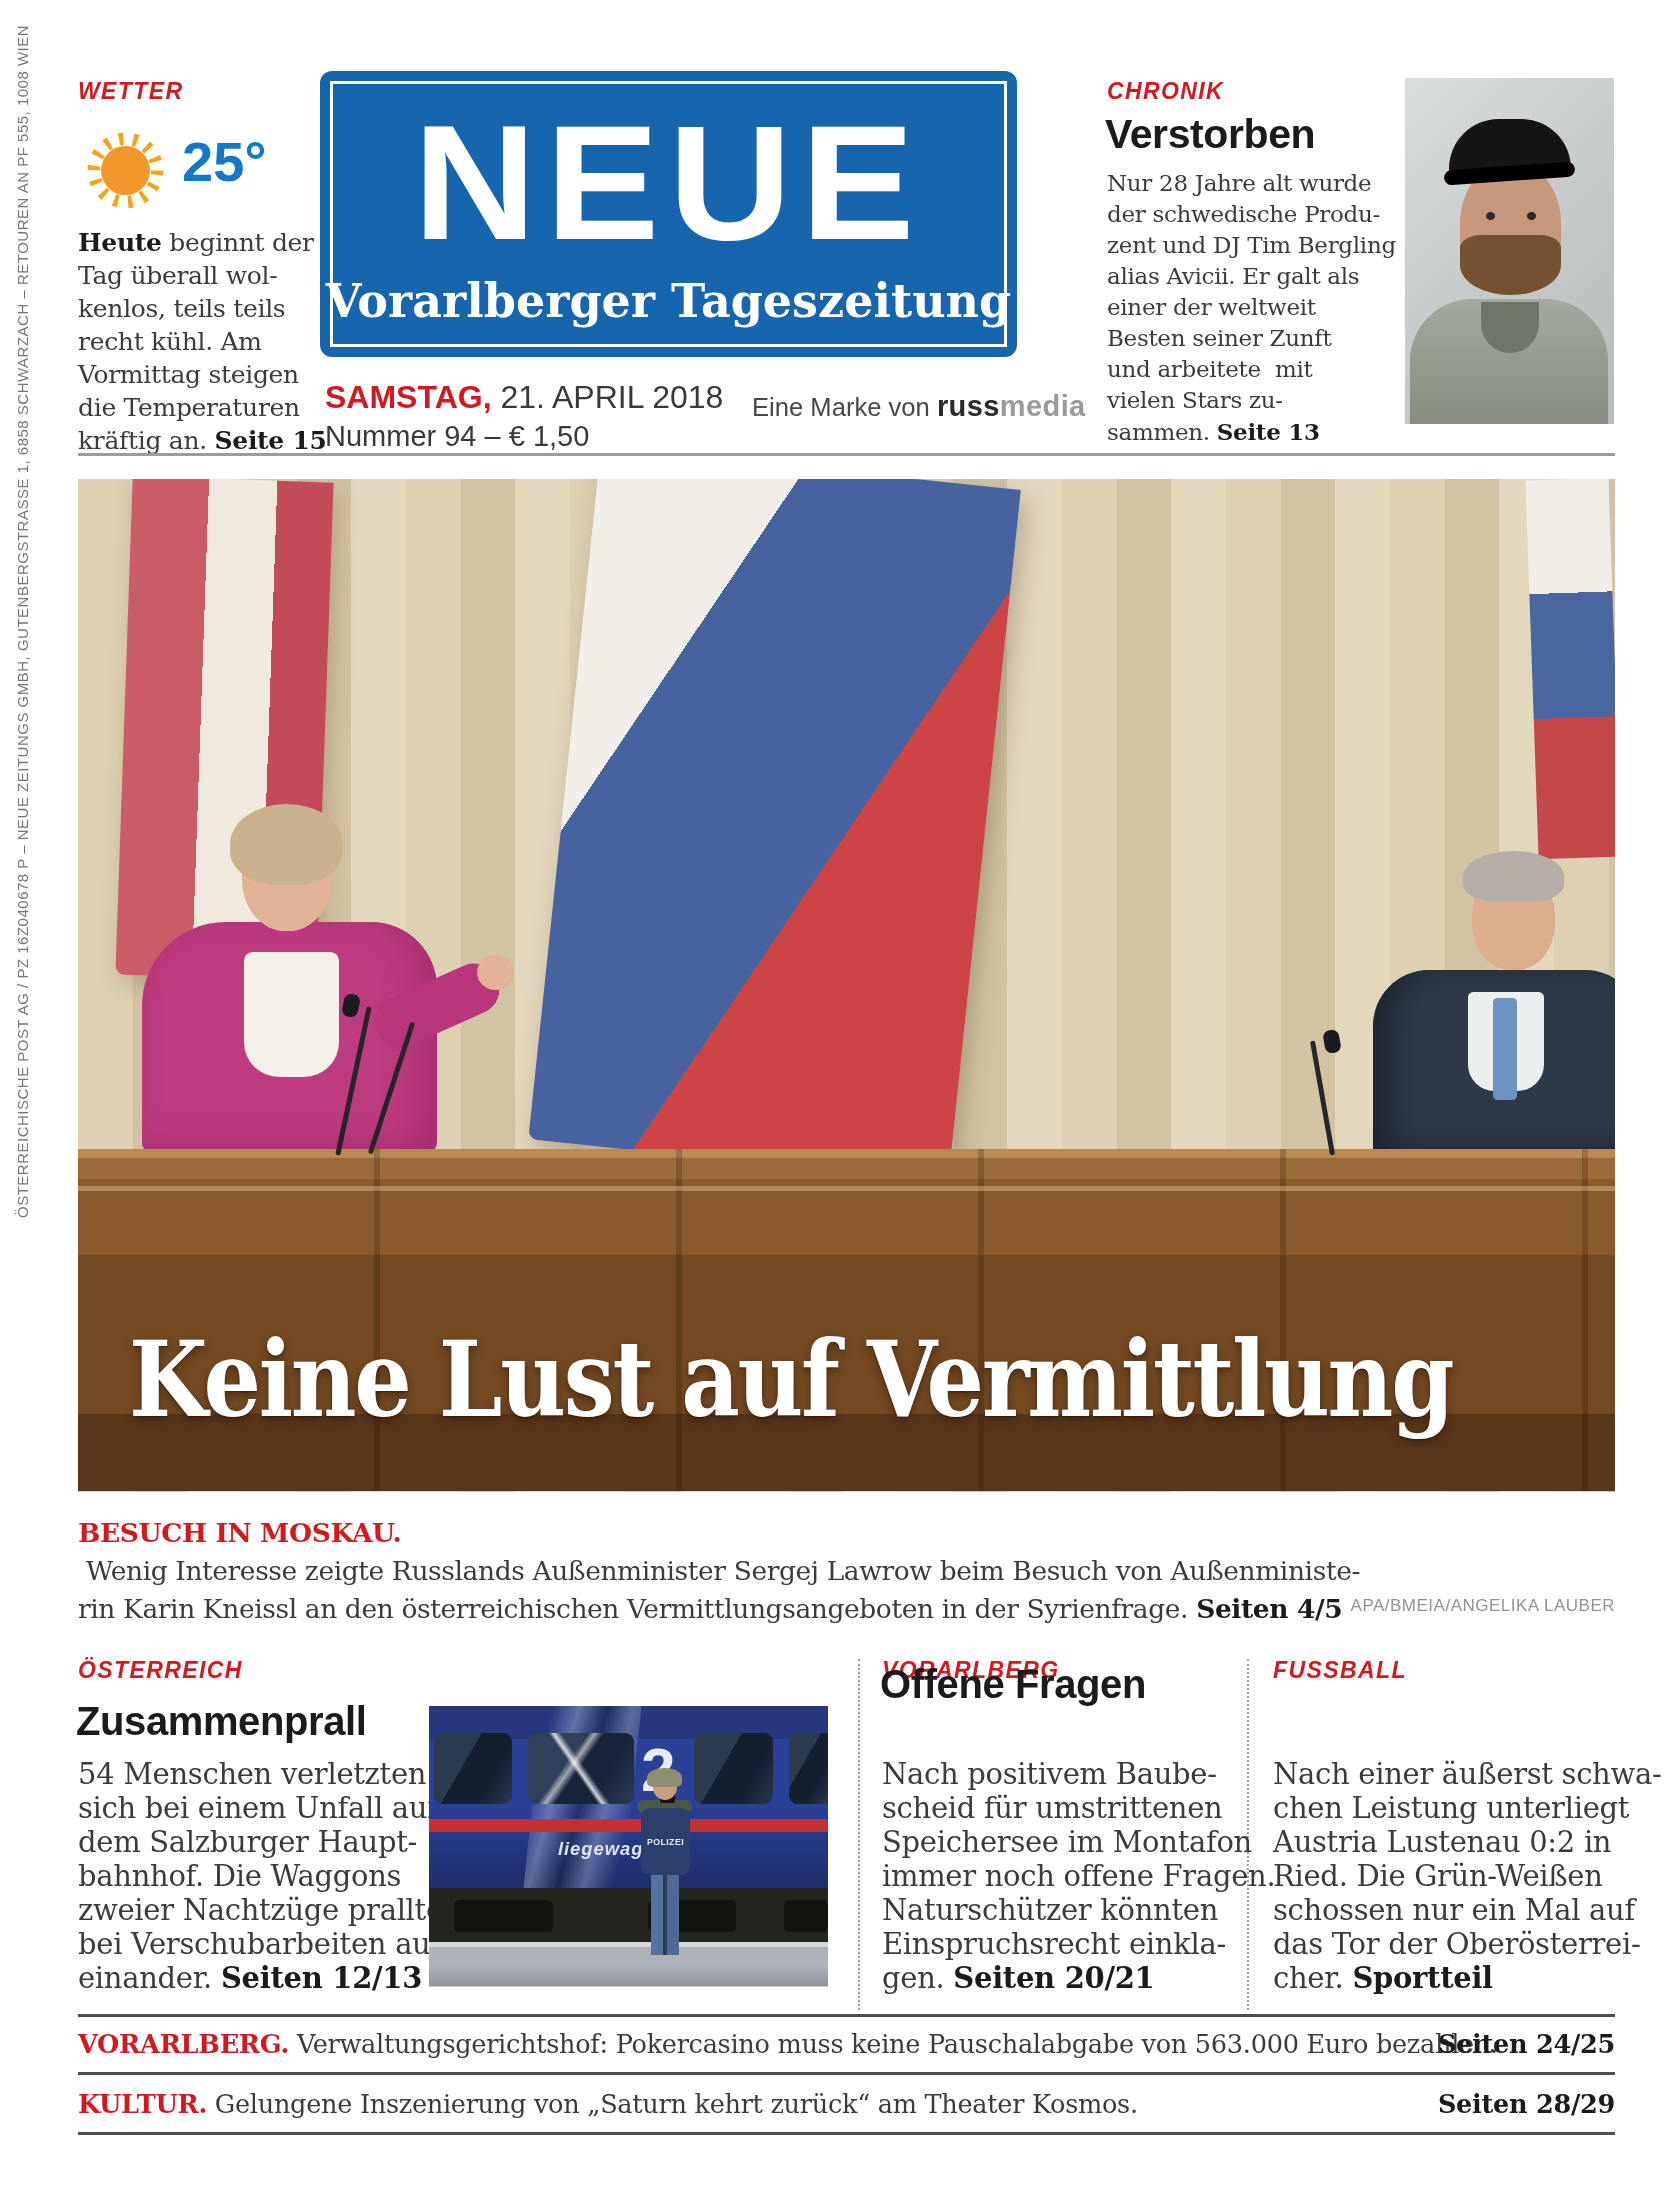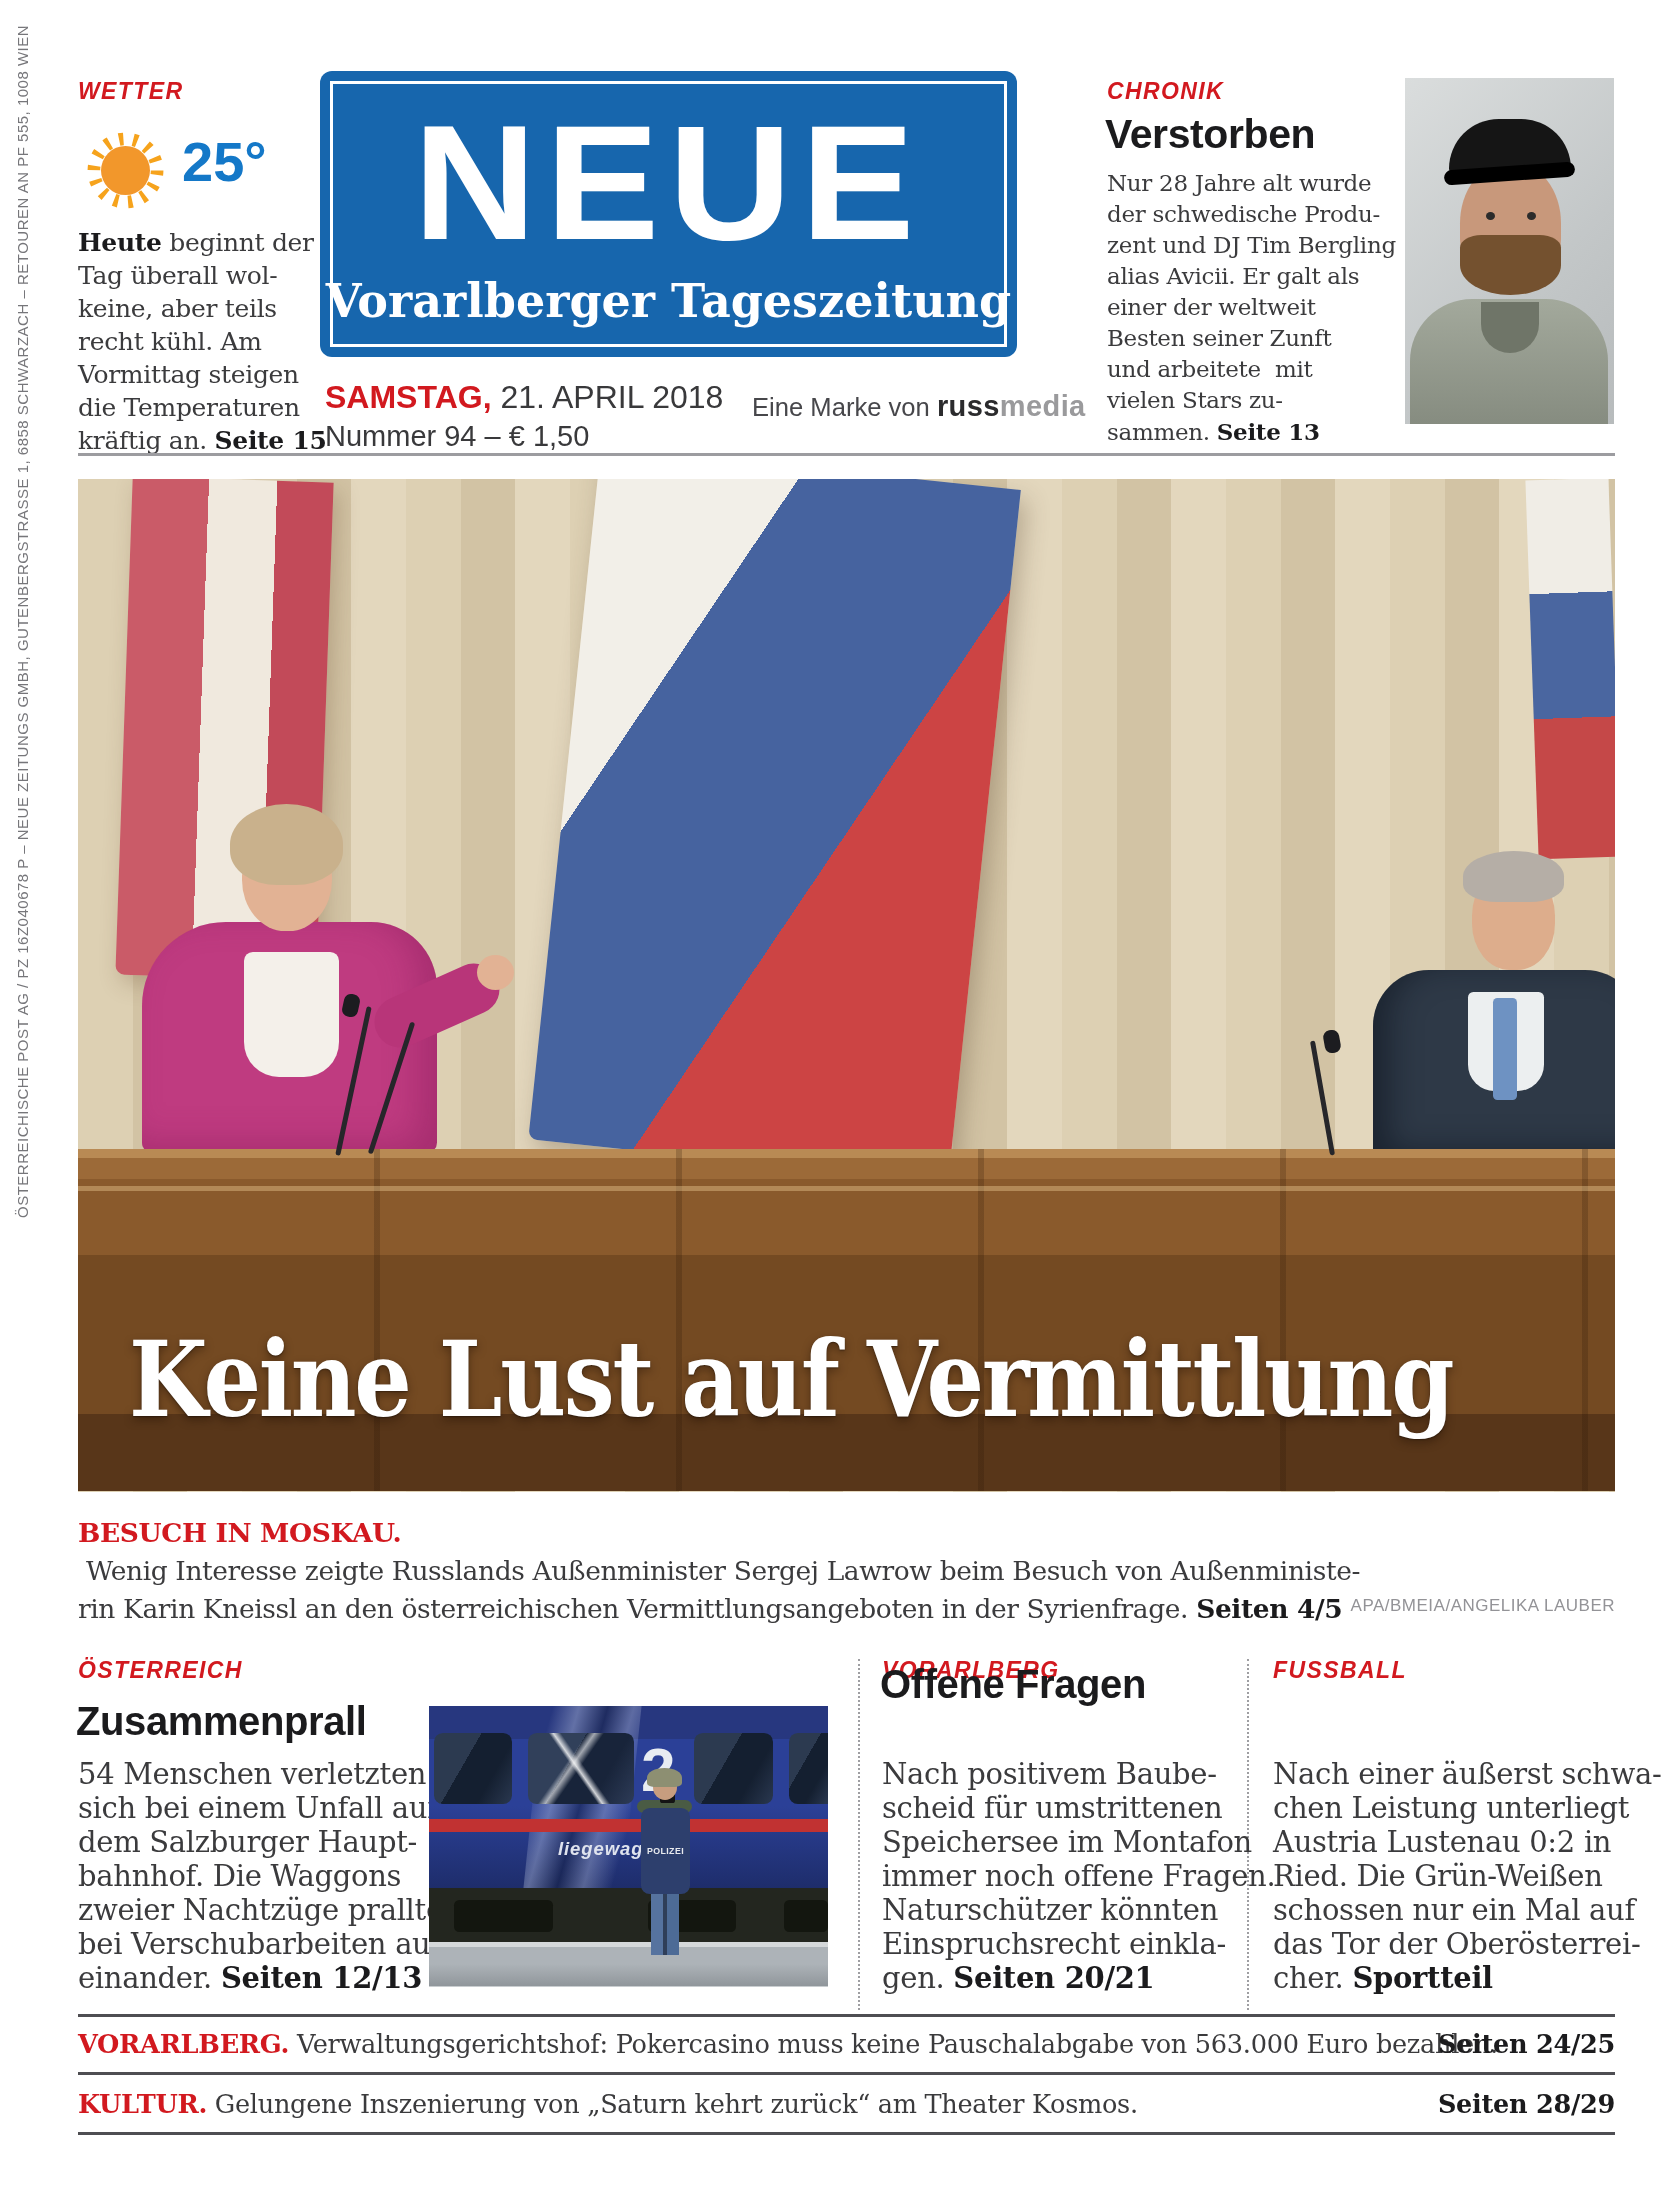--- a/index.html
+++ b/index.html
@@ -154,21 +154,21 @@
   .t-stripe{position:absolute;left:0;top:113px;width:399px;height:13.2px;background:#c13232;}
   .t-label{position:absolute;left:129px;top:132px;font-style:italic;font-weight:700;font-size:18.5px;
     color:#dfe3ee;letter-spacing:0.9px;}
   .t-under{position:absolute;left:0;top:182px;width:399px;height:55px;background:#23261f;}
   .t-bogie{position:absolute;top:194px;height:32px;background:#13160f;border-radius:5.3px;}
   .t-g1{left:25px;width:99px;} .t-g2{left:219px;width:88px;} .t-g3{left:355px;width:44px;}
   .t-platform{position:absolute;left:0;top:236px;width:399px;height:44px;
     background:linear-gradient(#d5d8da 0 5.3px,#adb3b8 5.3px 50%,#90969b);}
   .p-legs{position:absolute;left:222px;top:164px;width:28px;height:85px;
     background:linear-gradient(to right,#56739f 0 44%,#2f3e58 44% 56%,#4d6b96 56%);}
-  .p-torso{position:absolute;left:212px;top:102px;width:49px;height:86px;background:#2d3f6d;
+  .p-torso{position:absolute;left:212px;top:102px;width:49px;height:67px;background:#2d3f6d;
     border-radius:8.8px;color:#e8eaee;font-weight:700;font-size:8.8px;letter-spacing:0.4px;
     display:flex;align-items:center;justify-content:center;}
   .p-arm{position:absolute;left:208px;top:94px;width:55px;height:13.2px;background:#4a5b44;border-radius:7px;}
   .p-cam{position:absolute;left:231px;top:85px;width:15px;height:11.5px;background:#141414;border-radius:2.6px;}
   .p-head{position:absolute;left:224px;top:69px;width:24px;height:25px;background:#c79d7f;border-radius:50%;}
   .p-hood{position:absolute;left:218px;top:62px;width:35px;height:19.4px;background:#8d8f72;
     border-radius:50% 50% 20% 20%;}
 
   
   .rule-b1{top:2014px;background:var(--darkrule);}
@@ -189,21 +189,21 @@
   <div class="imprint">ÖSTERREICHISCHE POST AG / PZ 16Z040678 P – NEUE ZEITUNGS GMBH, GUTENBERGSTRASSE 1, 6858 SCHWARZACH – RETOUREN AN PF 555, 1008 WIEN</div>
 
   <div class="red-label wetter-label">WETTER</div>
   <svg class="sun" viewBox="0 0 100 100">
     <circle cx="50" cy="50" r="40" fill="none" stroke="#f6a31c" stroke-width="16" stroke-dasharray="5.5 12.5"></circle>
     <circle cx="50" cy="50" r="31" fill="#f2972b"></circle>
   </svg>
   <div class="temp">25°</div>
   <p class="weather-body"><strong>Heute</strong><span class="pre"> beginnt der
 Tag überall wol-
-keine, aber teils
+kenlos, teils teils
 recht kühl. Am
 Vormittag steigen
 die Temperaturen
 kräftig an. </span><strong class="ref">Seite 15</strong></p>
 
   <div class="logo-box">
     <div class="logo-neue">NEUE</div>
     <div class="logo-sub">Vorarlberger Tageszeitung</div>
   </div>
   <div class="dateline"><span class="day">SAMSTAG,</span><span> 21. APRIL 2018</span></div>

